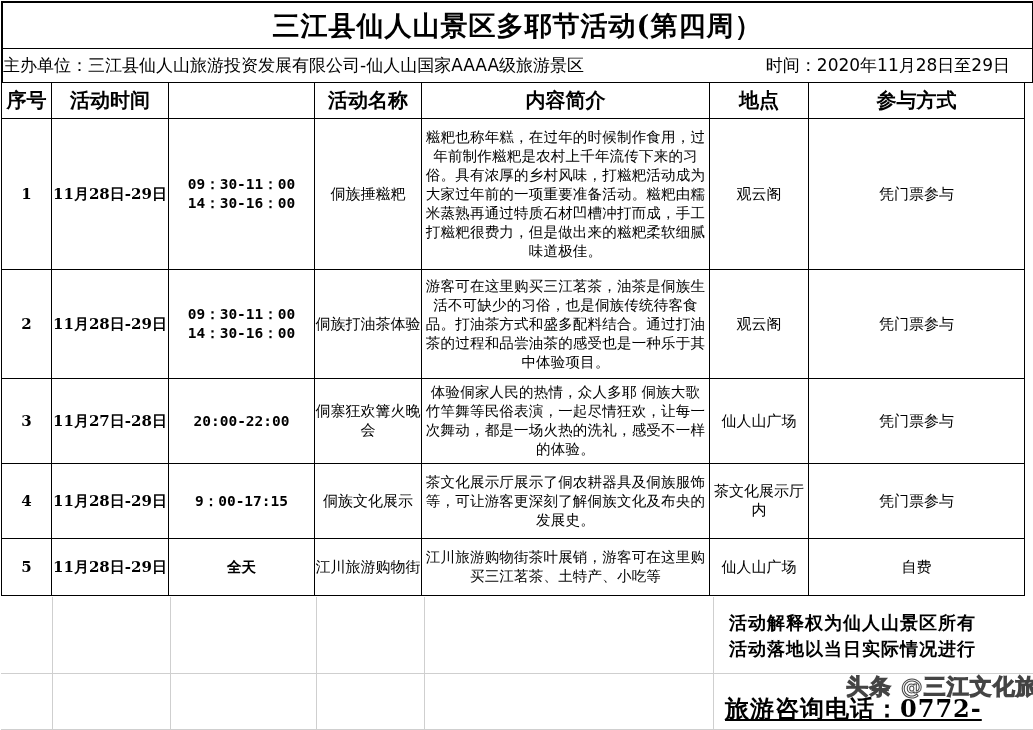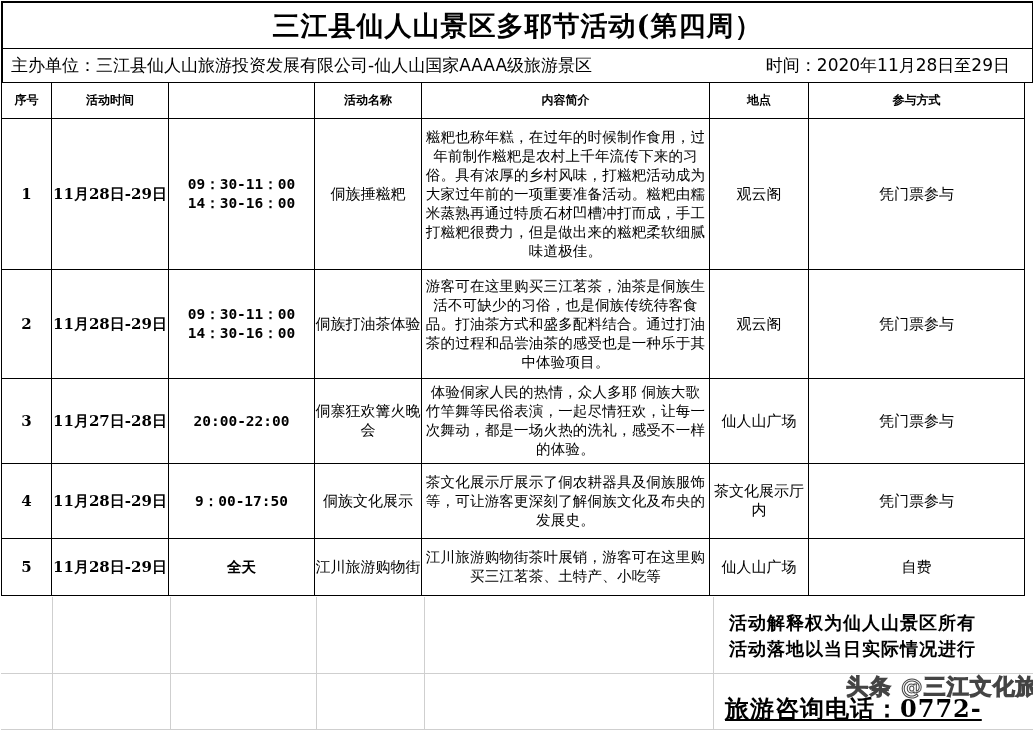--- a/index.html
+++ b/index.html
@@ -5,25 +5,25 @@
   html, body { margin: 0; padding: 0; background: #ffffff; }
   body { width: 1033px; height: 730px; position: relative; overflow: hidden;
          font-family: "DejaVu Sans", "Liberation Sans", sans-serif; color: #000; }
   .sheet { position: absolute; left: 0; top: 0; width: 1033px; height: 730px; }
   .title-row { position: absolute; left: 1px; top: 1px; width: 1029px; height: 45px;
     border: 2px solid #000; border-bottom: 1px solid #000; display: flex; align-items: center; justify-content: center;
     font-family: "DejaVu Serif", "Liberation Serif", serif; font-size: 27px; font-weight: bold; letter-spacing: 1px; }
   .org-row { position: absolute; left: 1px; top: 48px; width: 1029px; height: 34px;
     border-left: 2px solid #000; border-right: 2px solid #000; border-bottom: 1px solid #000;
     display: flex; align-items: center; justify-content: space-between; font-size: 17px; }
-  .org-row .org { padding-left: 8px; }
+  .org-row .org { }
   .org-row .date { padding-right: 22px; }
   table.grid { position: absolute; left: 1px; top: 82px; border-collapse: collapse; table-layout: fixed; }
   table.grid td, table.grid th { border: 1.5px solid #000; padding: 0; text-align: center; vertical-align: middle; }
-  table.grid th { font-weight: bold; font-size: 12px; height: 35px; }
+  table.grid th { font-weight: bold; font-size: 20px; height: 35px; }
   .c-no { width: 50px; } .c-date { width: 117px; } .c-time { width: 146px; }
   .c-name { width: 107px; } .c-desc { width: 288px; } .c-loc { width: 99px; } .c-join { width: 216px; }
   td.no { font-weight: bold; font-size: 15px; font-family: "DejaVu Serif", serif; }
   td.date { font-weight: bold; font-size: 15px; font-family: "DejaVu Serif", serif; line-height: 19px; padding: 0 6px; margin-top: 10px; }
   td.time { font-weight: bold; font-size: 14.5px; font-family: "DejaVu Sans Mono", "Liberation Mono", monospace; line-height: 19px; white-space: pre-line; }
   td.name { font-size: 15px; line-height: 19px; padding: 0 3px; }
   td.desc { font-size: 14.5px; line-height: 19px; text-align: left; padding: 0 2px; letter-spacing: 0.2px; }
   td.loc { font-size: 15px; line-height: 19px; padding: 0 4px; }
   td.join { font-size: 15px; }
   .r1 td { height: 150px; } .r2 td { height: 108px; } .r3 td { height: 84px; }
@@ -94,21 +94,21 @@
       <td class="date">11月27日-28日</td>
       <td class="time">20:00-22:00</td>
       <td class="name">侗寨狂欢篝火晚会</td>
       <td class="desc">体验侗家人民的热情，众人多耶 侗族大歌 竹竿舞等民俗表演，一起尽情狂欢，让每一次舞动，都是一场火热的洗礼，感受不一样的体验。</td>
       <td class="loc">仙人山广场</td>
       <td class="join">凭门票参与</td>
     </tr>
     <tr class="r4">
       <td class="no">4</td>
       <td class="date">11月28日-29日</td>
-      <td class="time">9：00-17:50</td>
+      <td class="time">9：00-17:15</td>
       <td class="name">侗族文化展示</td>
       <td class="desc">茶文化展示厅展示了侗农耕器具及侗族服饰等，可让游客更深刻了解侗族文化及布央的发展史。</td>
       <td class="loc">茶文化展示厅内</td>
       <td class="join">凭门票参与</td>
     </tr>
     <tr class="r5">
       <td class="no">5</td>
       <td class="date">11月28日-29日</td>
       <td class="time">全天</td>
       <td class="name">江川旅游购物街</td>

